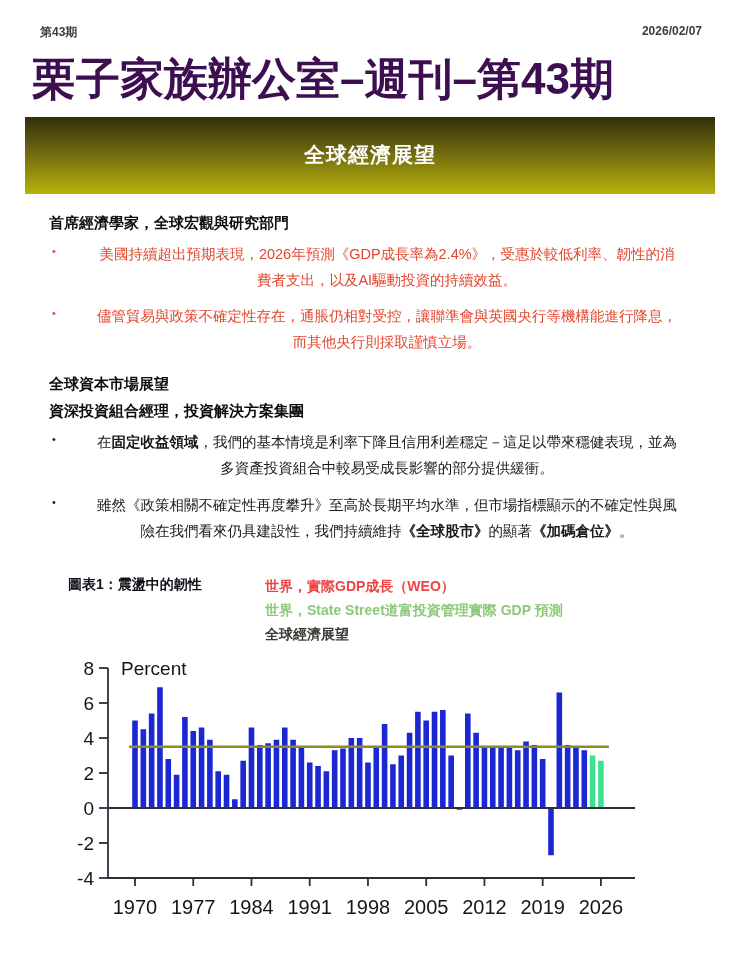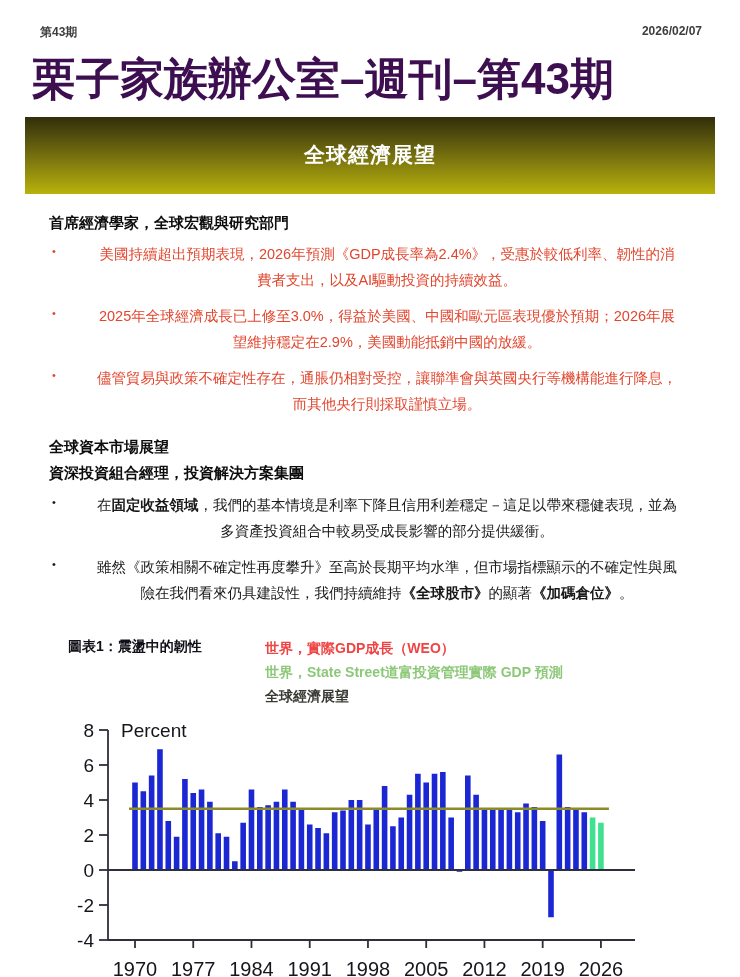--- a/index.html
+++ b/index.html
@@ -58,21 +58,20 @@
   <div class="banner">
     <span class="banner-text">全球經濟展望</span>
   </div>
 
   <div class="content">
 
     <section>
       <h2 class="sec-heading">首席經濟學家，全球宏觀與研究部門</h2>
       <ul class="bullets red">
         <li><span>美國持續超出預期表現，2026年預測《GDP成長率為2.4%》，受惠於較低利率、韌性的消費者支出，以及AI驅動投資的持續效益。</span></li>
-        <li><span>2025年全球經濟成長已上修至3.0%，得益於美國、中國和歐元區表現優於預期；2026年展望維持穩定在2.9%，美國動能抵銷中國的放緩。</span></li>
         <li><span>儘管貿易與政策不確定性存在，通脹仍相對受控，讓聯準會與英國央行等機構能進行降息，而其他央行則採取謹慎立場。</span></li>
       </ul>
     </section>
 
     <section>
       <h2 class="sec-heading">全球資本市場展望</h2>
       <h2 class="sec-heading tight">資深投資組合經理，投資解決方案集團</h2>
       <ul class="bullets dark">
         <li><span><span>在</span><span class="seg-b">固定收益領域</span><span>，我們的基本情境是利率下降且信用利差穩定－這足以帶來穩健表現，並為多資產投資組合中較易受成長影響的部分提供緩衝。</span></span></li>
         <li><span><span>雖然《政策相關不確定性再度攀升》至高於長期平均水準，但市場指標顯示的不確定性與風險在我們看來仍具建設性，我們持續維持</span><span class="seg-b">《全球股市》</span><span>的顯著</span><span class="seg-b">《加碼倉位》</span><span>。</span></span></li>

